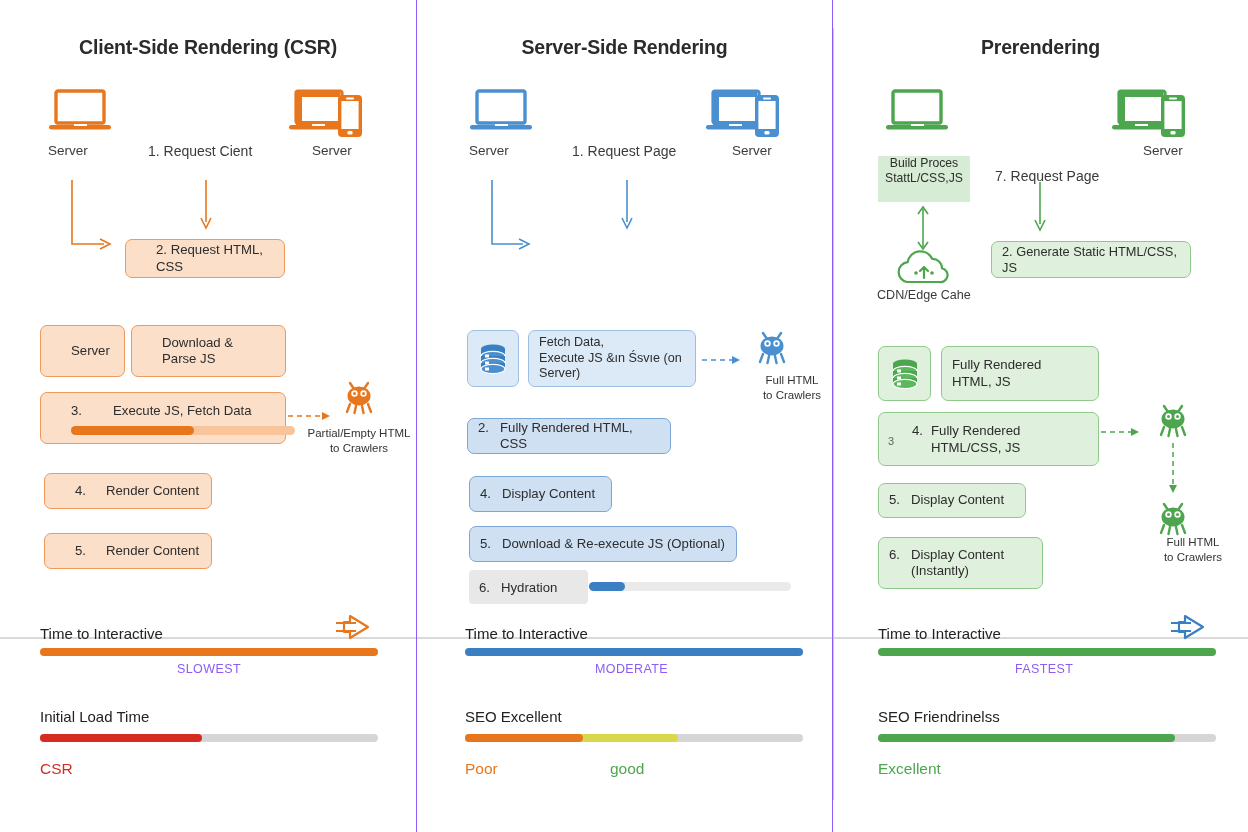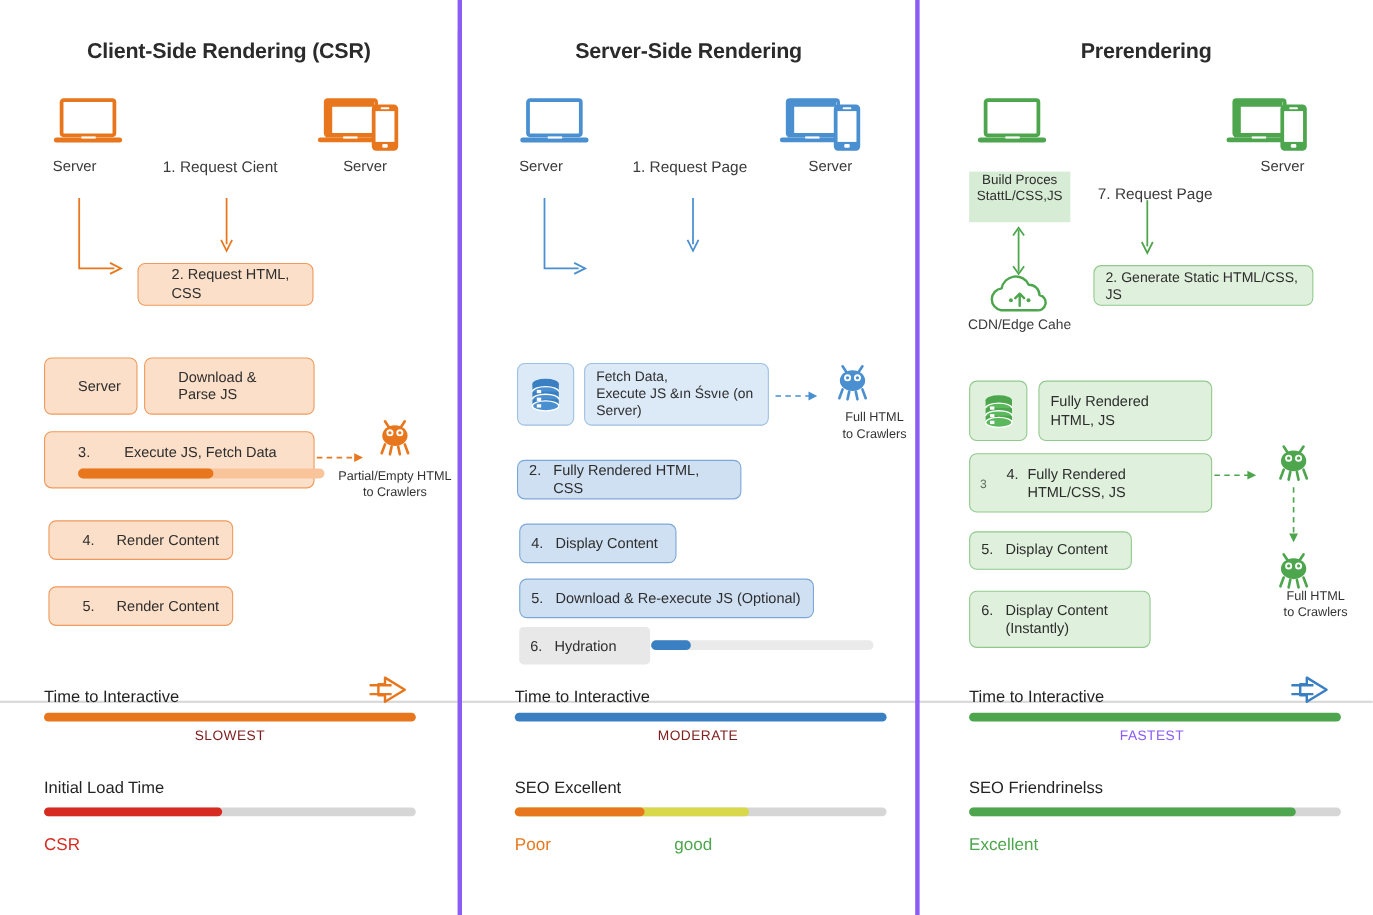--- a/index.html
+++ b/index.html
@@ -10,21 +10,21 @@
     overflow: hidden;
   }
   #page {
     position: relative;
     width: 1248px; height: 639px;
     background: #ffffff;
     border-bottom: 2px solid #d9d9d9;
   }
   .cols { display: flex; width: 1248px; height: 832px; }
   .col { position: relative; width: 416px; height: 832px; padding: 0; }
-  .col.c2, .col.c3 { border-left: 4px solid #8b5cf6; }
+  .col.c2, .col.c3 { border-left: 1px solid #8b5cf6; }
   .col.c1::after, .col.c2::after { content: ""; }
   
   .divider {
     position: absolute; top: 28px; width: 1px; height: 772px; background: #cdcdcd;
   }
   .d1 { left: 416px; }
   .d2 { left: 833px; }
 
   h2.title {
     text-align: center;
@@ -87,21 +87,21 @@
   }
   .bar-fill {
     position: absolute;
     height: 8px;
     border-radius: 5px;
   }
   .cap {
     position: absolute;
     font-size: 12.5px;
     letter-spacing: 0.4px;
-    color: #7f1d1d;
+    color: #8b5cf6;
     white-space: nowrap;
   }
   .verdict {
     position: absolute;
     font-size: 15.5px;
     white-space: nowrap;
   }
   .crawl-cap {
     position: absolute;
     font-size: 11.5px;

